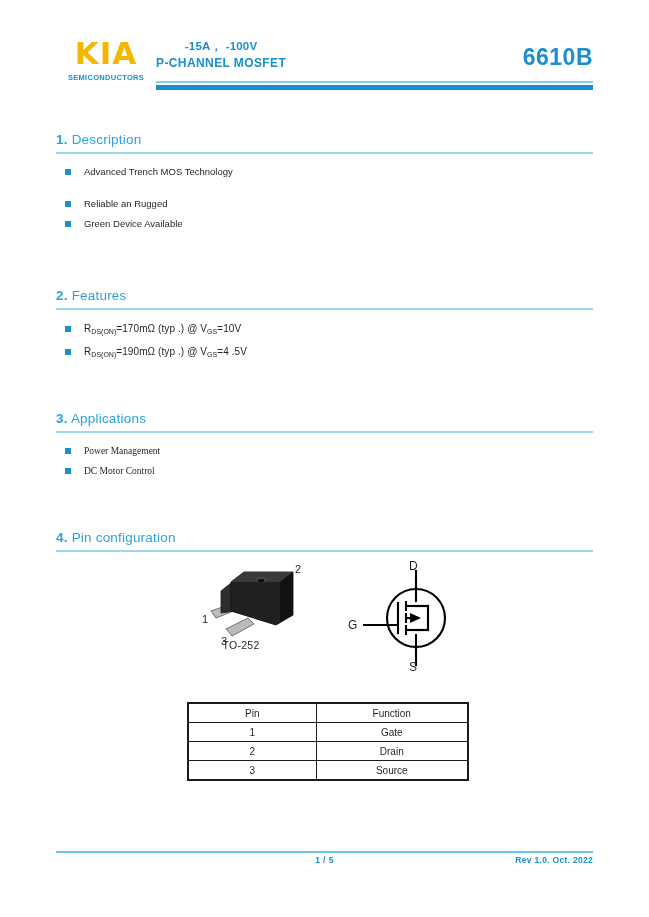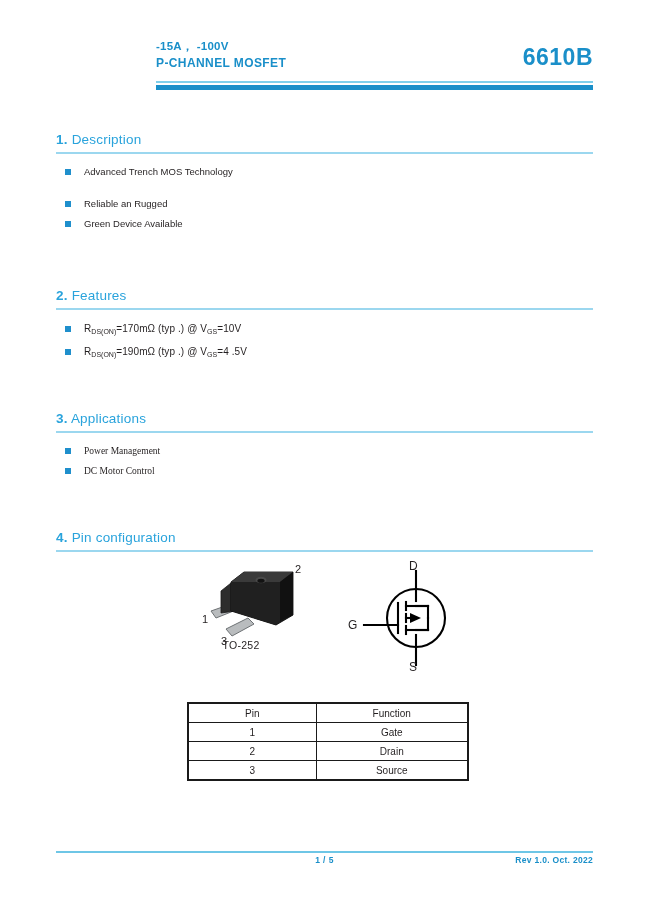--- a/index.html
+++ b/index.html
@@ -49,20 +49,21 @@
   .header-title {
     position: absolute;
     left: 156px;
     top: 38px;
     font-family: "Liberation Sans", sans-serif;
     font-weight: bold;
     font-size: 11.5px;
     color: #1a8fc9;
     line-height: 17px;
     letter-spacing: 0.2px;
+    text-align: center;
   }
   .header-title .line2 {
     font-size: 12px;
     letter-spacing: 0.4px;
   }
   .part-number {
     position: absolute;
     right: 56px;
     top: 44px;
     font-family: "Liberation Sans", sans-serif;
@@ -211,20 +212,24 @@
     font-weight: bold;
     color: #1a8fc9;
     letter-spacing: 0.3px;
   }
 </style>
 </head>
 <body>
 
 <div class="header">
 
+  <div class="logo-block">
+    <div class="logo-kia">KIA</div>
+    <div class="logo-sub">SEMICONDUCTORS</div>
+  </div>
 
   <div class="header-title">
     <div>-15A， -100V</div>
     <div class="line2">P-CHANNEL MOSFET</div>
   </div>
 
   <div class="part-number">6610B</div>
 
   <div class="header-rule-thin"></div>
   <div class="header-rule-thick"></div>

